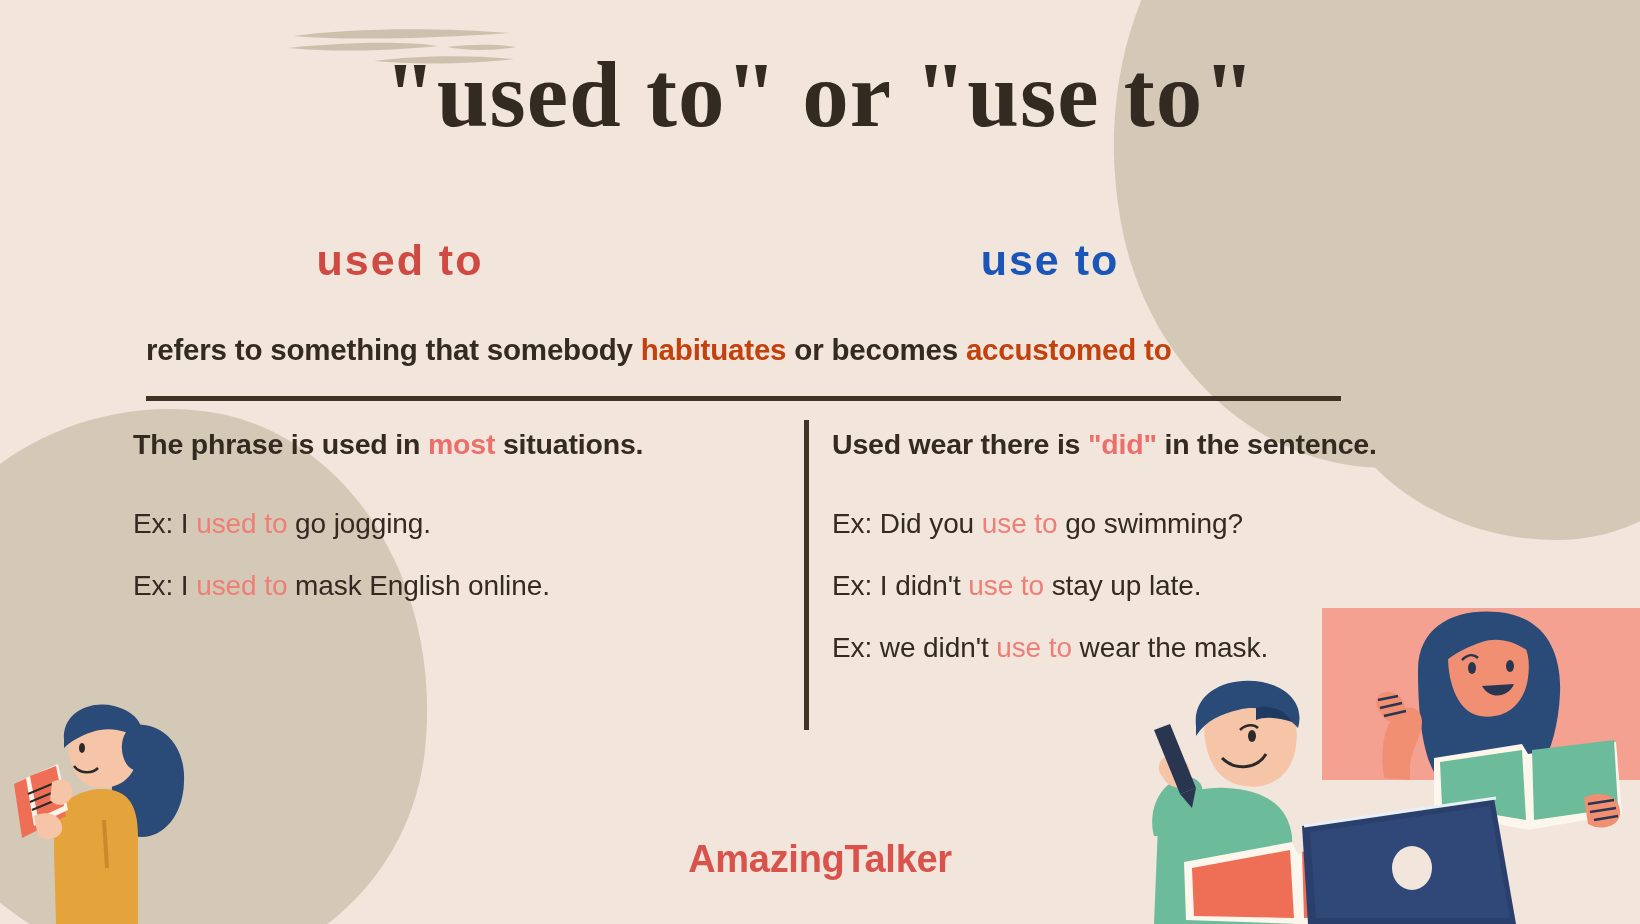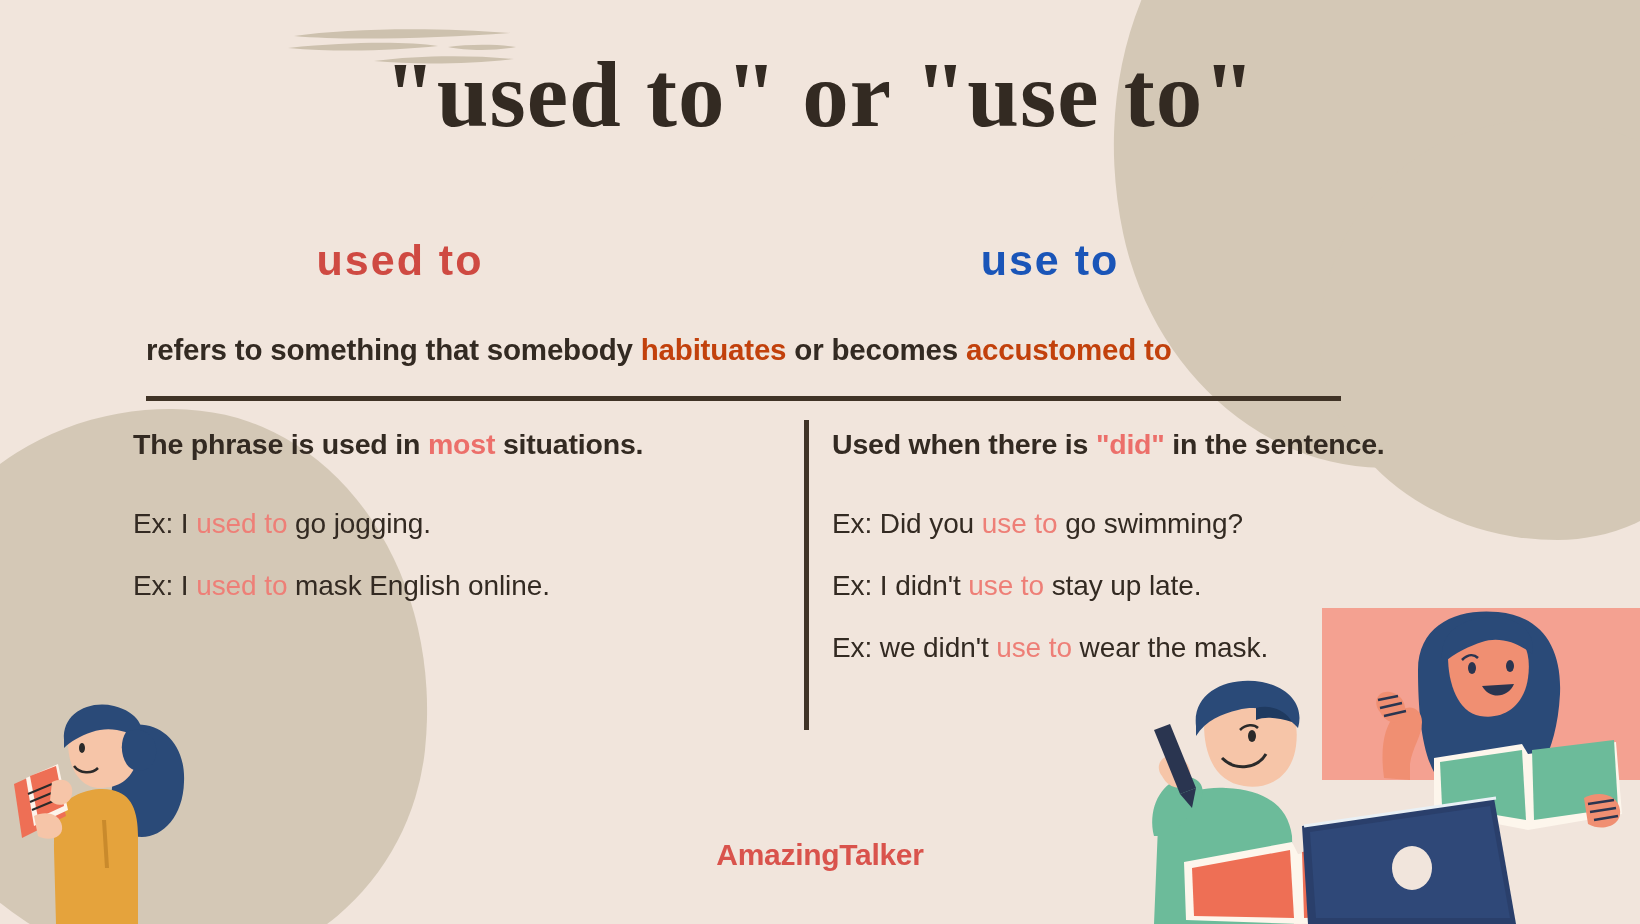--- a/index.html
+++ b/index.html
@@ -153,21 +153,21 @@
   }
   .example .hl { color: #ee7f77; }
 
   
   #brand {
     position: absolute;
     left: 0;
     right: 0;
     top: 838px;
     text-align: center;
-    font-size: 30px;
+    font-size: 38px;
     font-weight: bold;
     color: #d9534c;
     letter-spacing: -0.3px;
   }
 
   
   .illus { position: absolute; pointer-events: none; }
   #illus-girl-reading { left: 8px; top: 690px; width: 200px; height: 234px; }
   #illus-woman-book   { left: 1322px; top: 608px; width: 318px; height: 250px; }
   #illus-boy-laptop   { left: 1096px; top: 676px; width: 420px; height: 248px; }
@@ -201,21 +201,21 @@
   <div class="column" id="column-left">
     <div class="col-rule"><span>The phrase is used in </span><span class="hl">most</span><span> situations.</span></div>
 
     <div class="example"><span>Ex: I </span><span class="hl">used to</span><span> go jogging.</span></div>
 
     <div class="example"><span>Ex: I </span><span class="hl">used to</span><span> mask English online.</span></div>
 
   </div>
 
   <div class="column" id="column-right">
-    <div class="col-rule"><span>Used when there is </span><span class="hl">"did"</span><span> in the sentence.</span></div>
+    <div class="col-rule"><span>Used wear there is </span><span class="hl">"did"</span><span> in the sentence.</span></div>
 
     <div class="example"><span>Ex: Did you </span><span class="hl">use to</span><span> go swimming?</span></div>
 
     <div class="example"><span>Ex: I didn't </span><span class="hl">use to</span><span> stay up late.</span></div>
 
     <div class="example"><span>Ex: we didn't </span><span class="hl">use to</span><span> wear the mask.</span></div>
   </div>
 
   <div id="brand">AmazingTalker</div>
 

